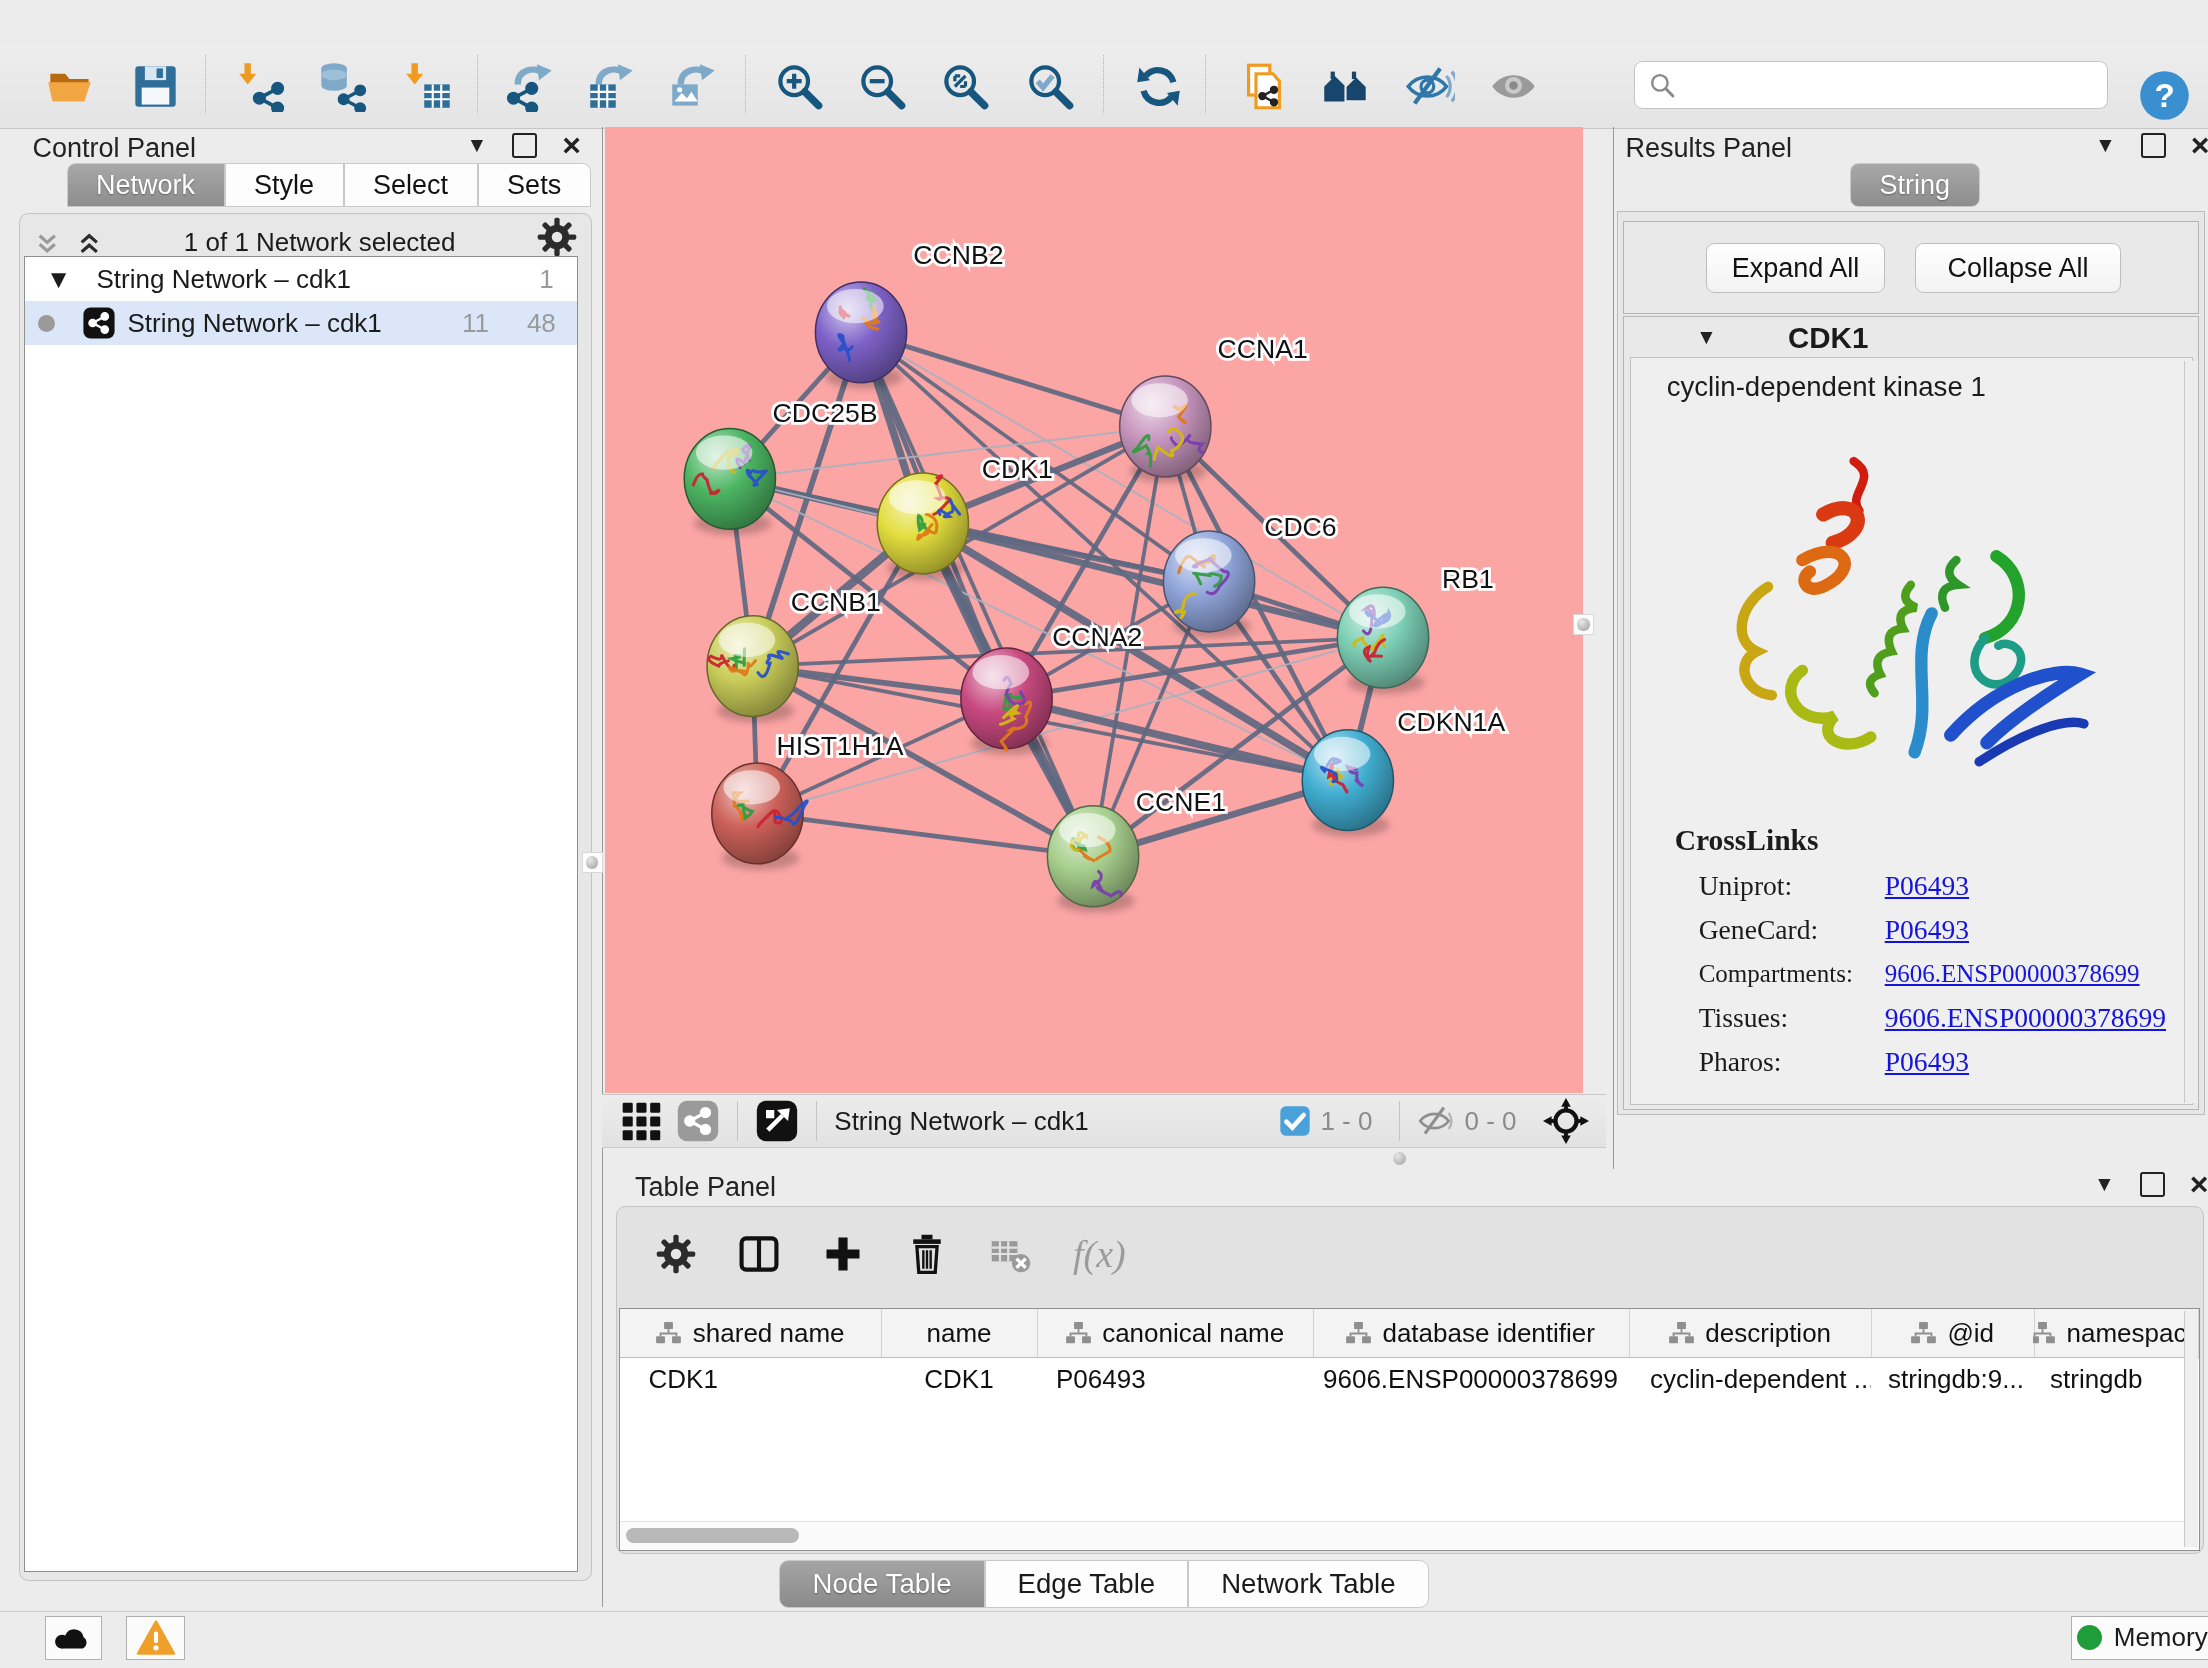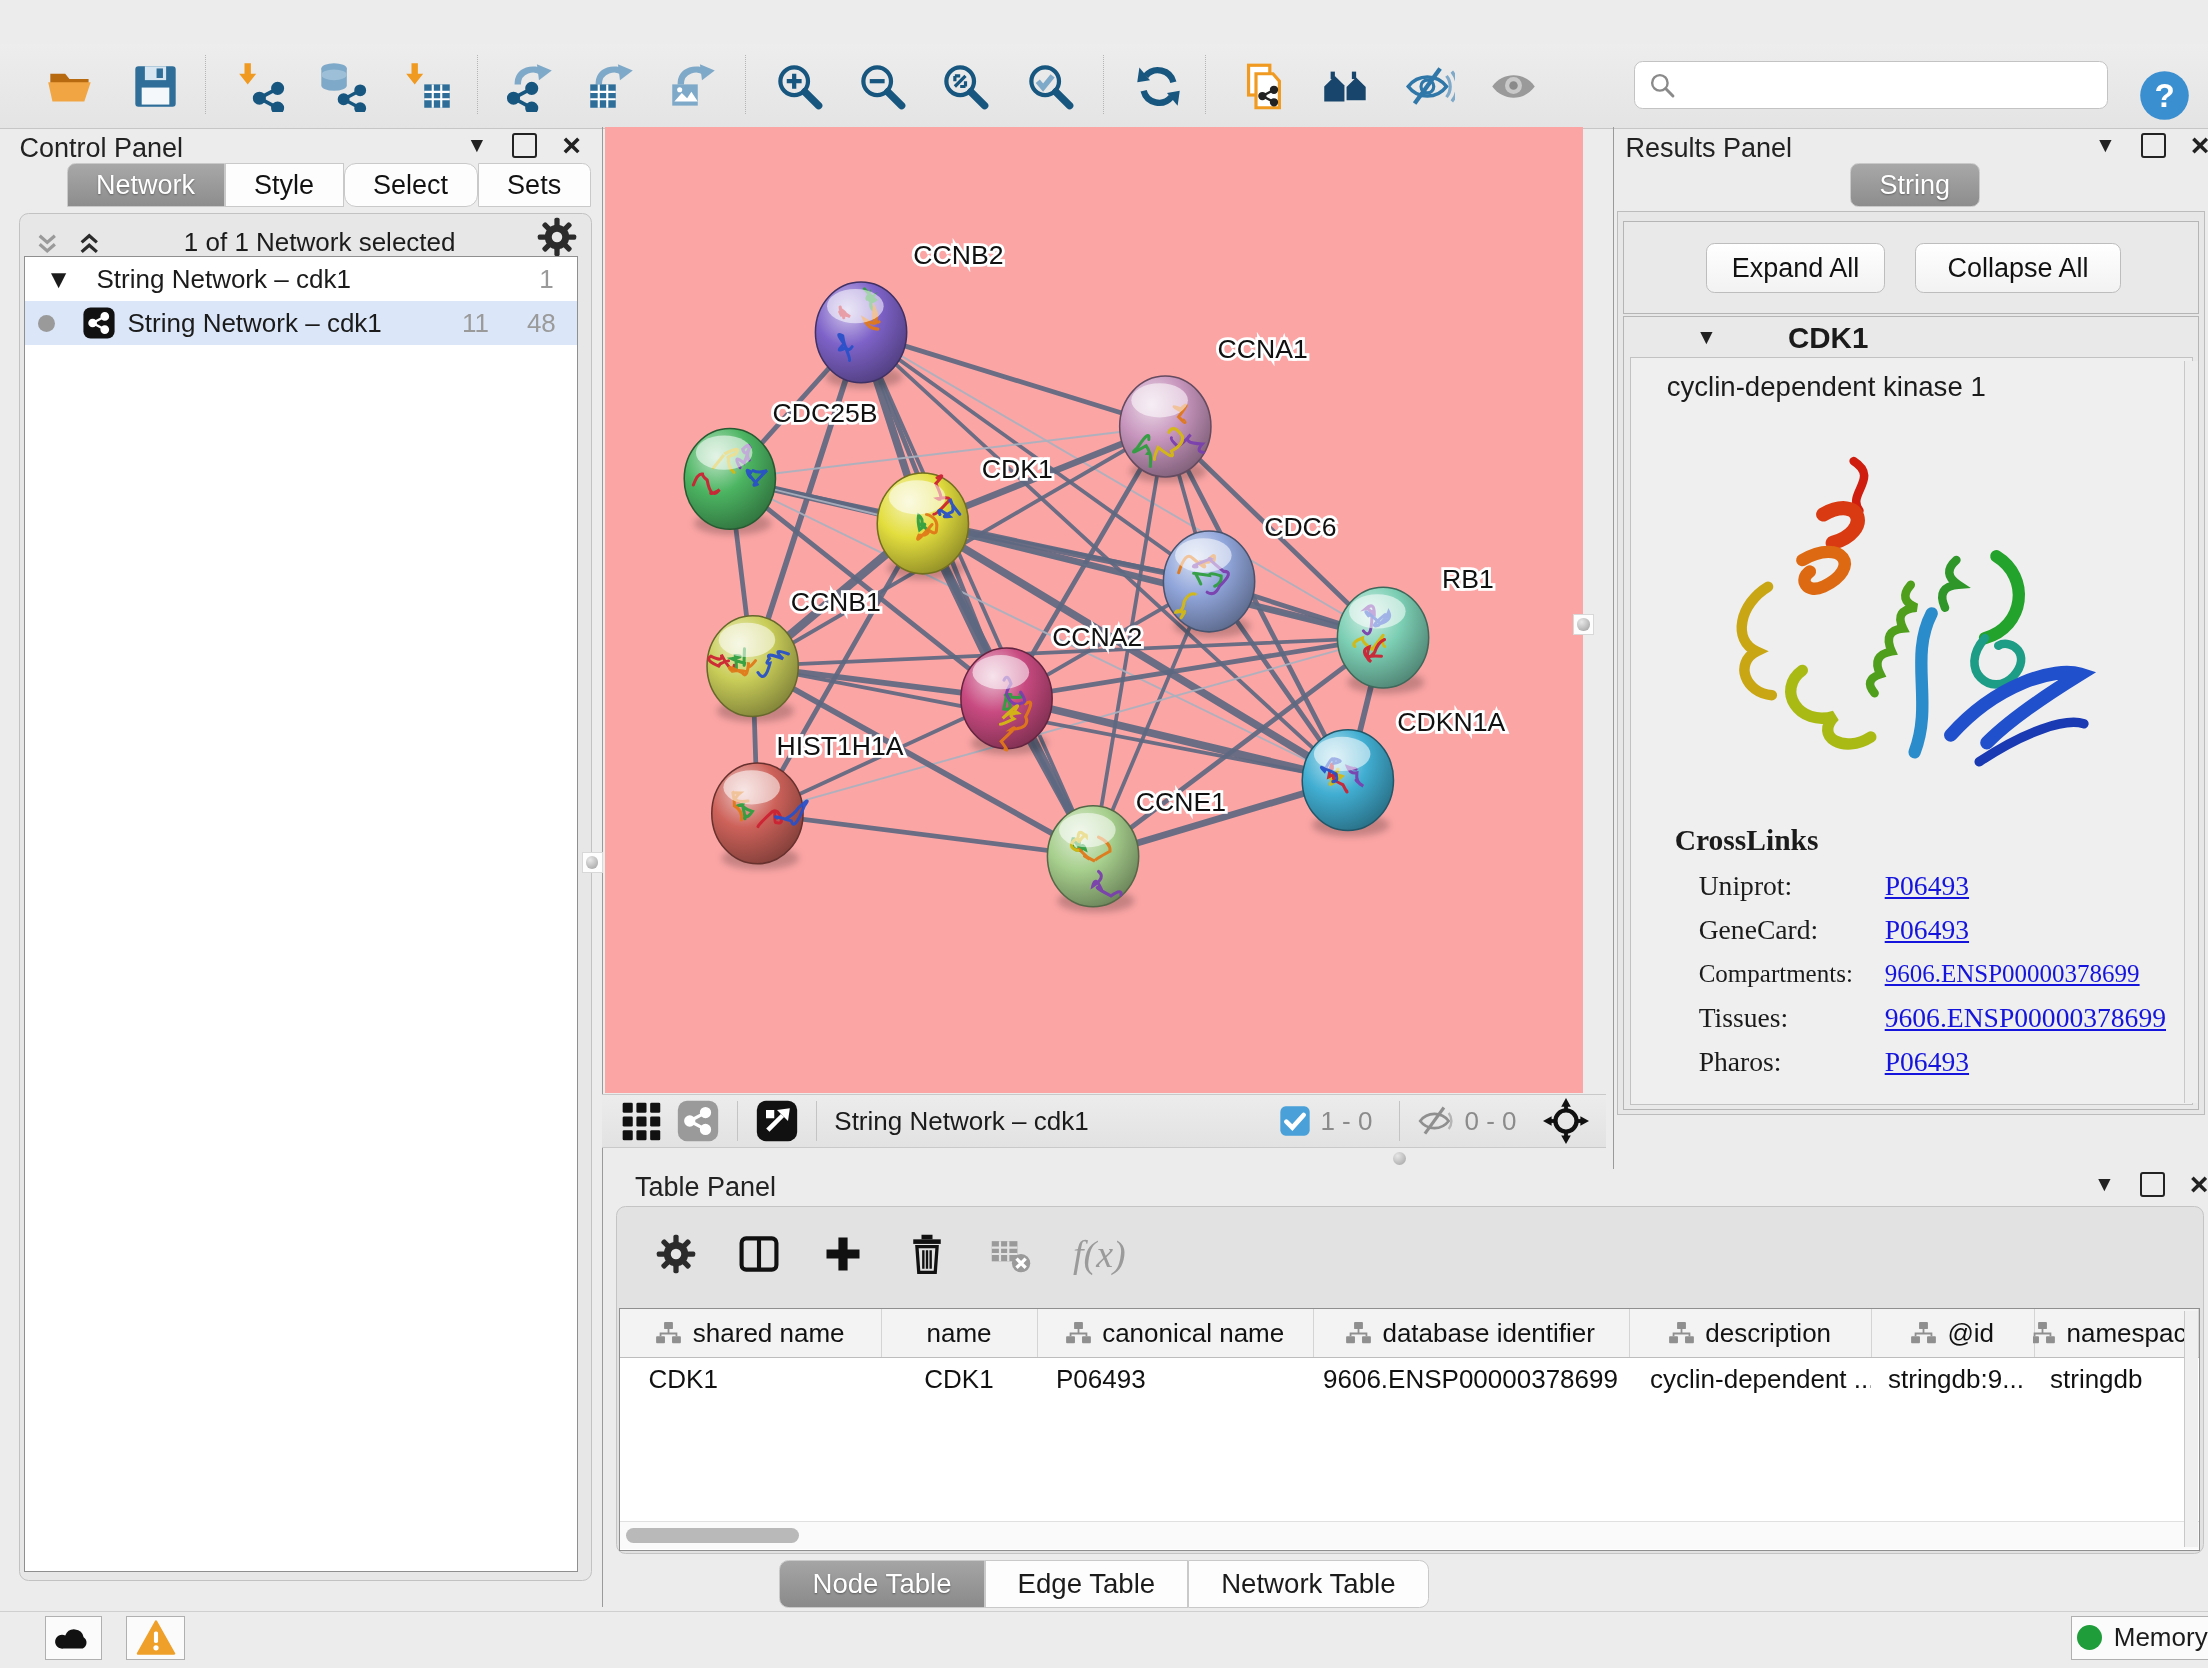--- a/index.html
+++ b/index.html
@@ -276,30 +276,30 @@
         </span>
       <input placeholder="" style="">
     </div>
     <div class="abs helpbtn"><svg width="53" height="53" viewBox="0 0 48 48" style="font-size:27px">
           <circle cx="24" cy="24" r="22" fill="#3a8fd0"></circle>
           <text x="24" y="34" text-anchor="middle" font-size="30" font-family="Liberation Sans,sans-serif" font-weight="bold" fill="#fff">?</text>
         </svg></div>
   </div>
 
   <div class="abs" style="left:9.5px;top:127px;width:592px;height:1480px;border-right:1.9px solid #9a9a9a">
-    <div class="abs ptitle" style="left:10px;top:5.7px">Control Panel</div>
+    <div class="abs ptitle" style="left:23px;top:5.7px">Control Panel</div>
     <div class="abs pcontrols" style="left:457px;top:5.7px">
       <span class="tri">▼</span>
       <span class="flt"></span>
       <span class="clx">×</span>
     </div>
     <div class="abs" style="left:57px;top:36px;display:flex" id="cp-tabs">
         <div class="tab sel" style="border-radius: 8.6px 0px 0px;">Network</div>
         <div class="tab" style="border-radius: 0px;">Style</div>
-        <div class="tab" style="border-radius: 12px;">Select</div>
+        <div class="tab" style="border-radius: 0px;">Select</div>
         <div class="tab" style="border-radius: 0px 8.6px 0px 0px;">Sets</div>
       </div>
     <div class="abs cp-card" style="left:9.5px;top:86px;width:571px;height:1366px">
       <div style="display:flex;align-items:flex-end;height:44px;padding:0 13.3px">
         <span style="display:flex;margin-right:13.3px">
             <svg width="28.5" height="28.5" viewBox="0 0 30 30">
               <path d="M7 6 l8 7 8-7 M7 15 l8 7 8-7" fill="none" stroke="#9a9a9a" stroke-width="3.4"></path>
             </svg>
           </span>
         <span style="display:flex">

